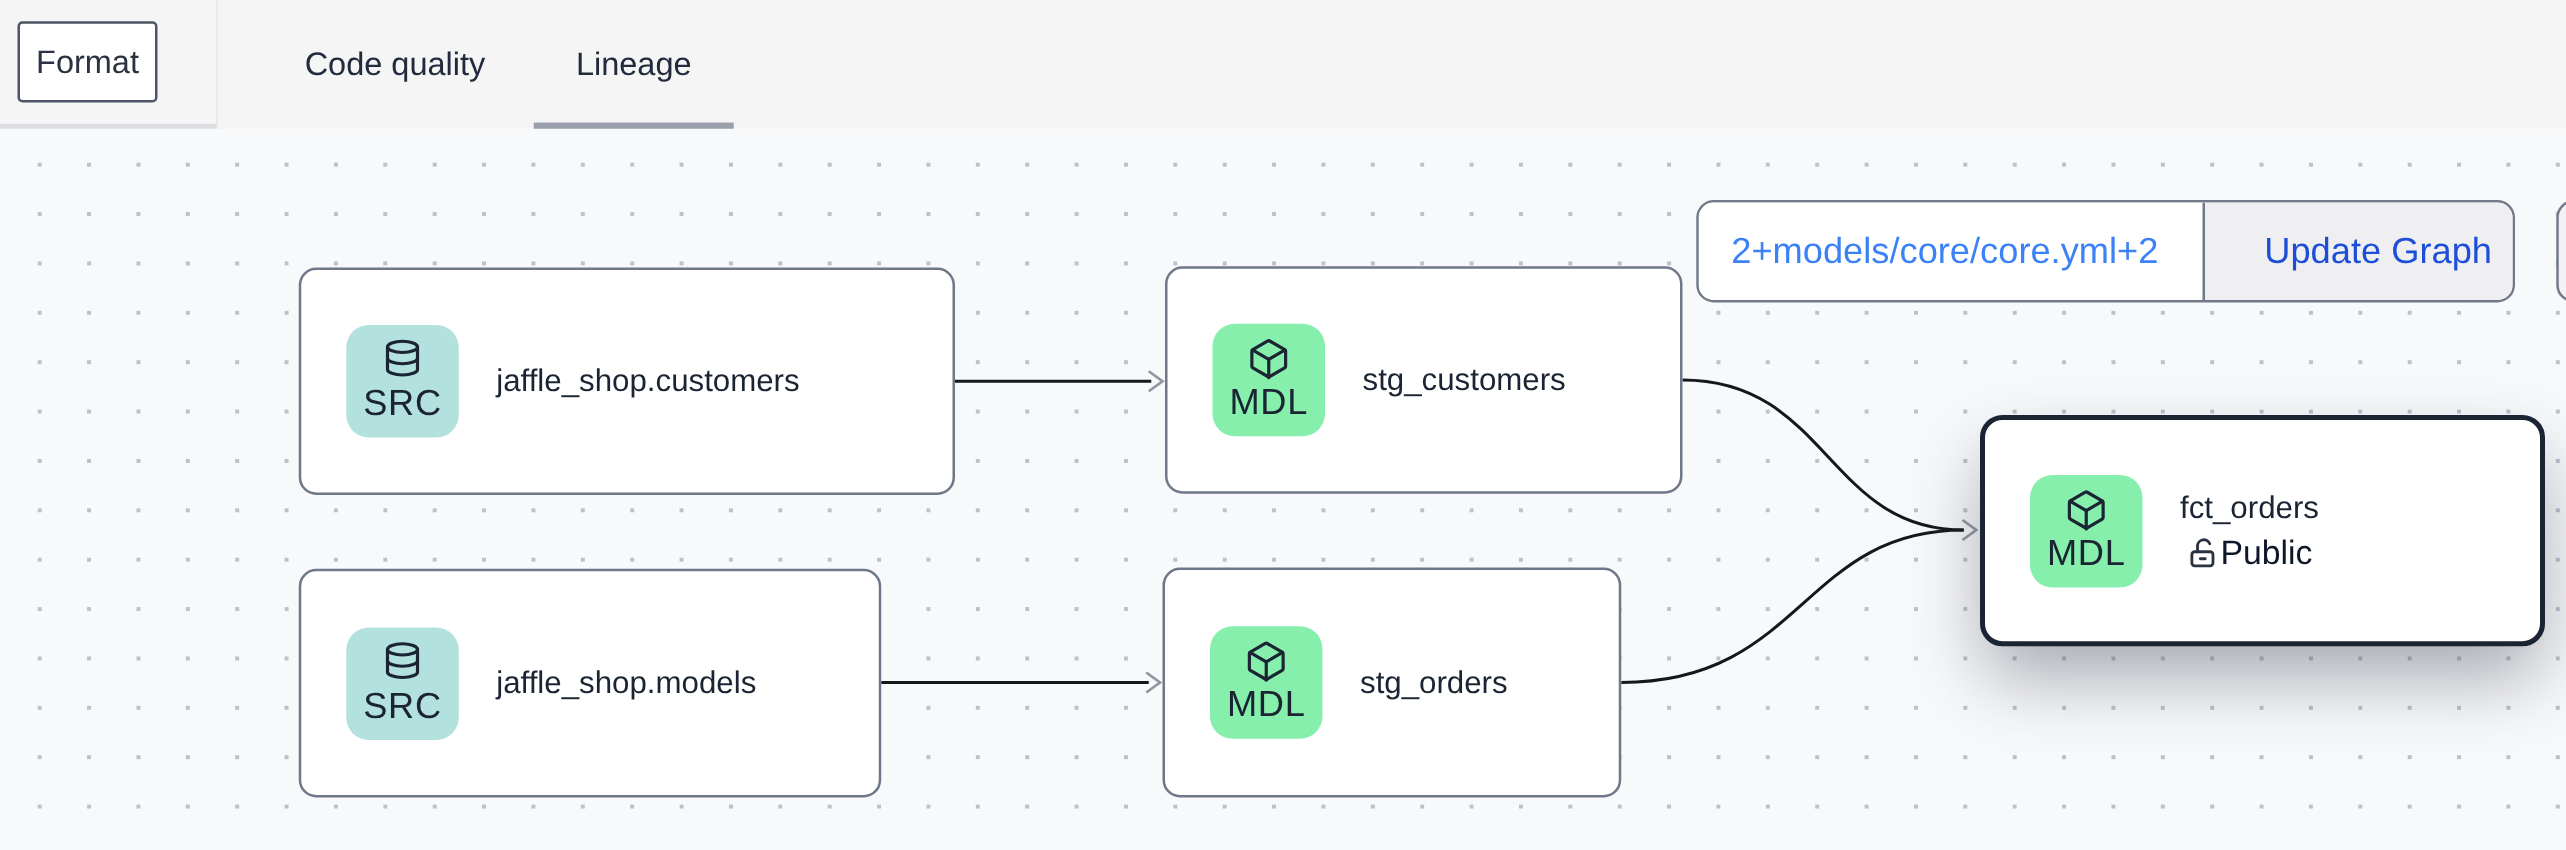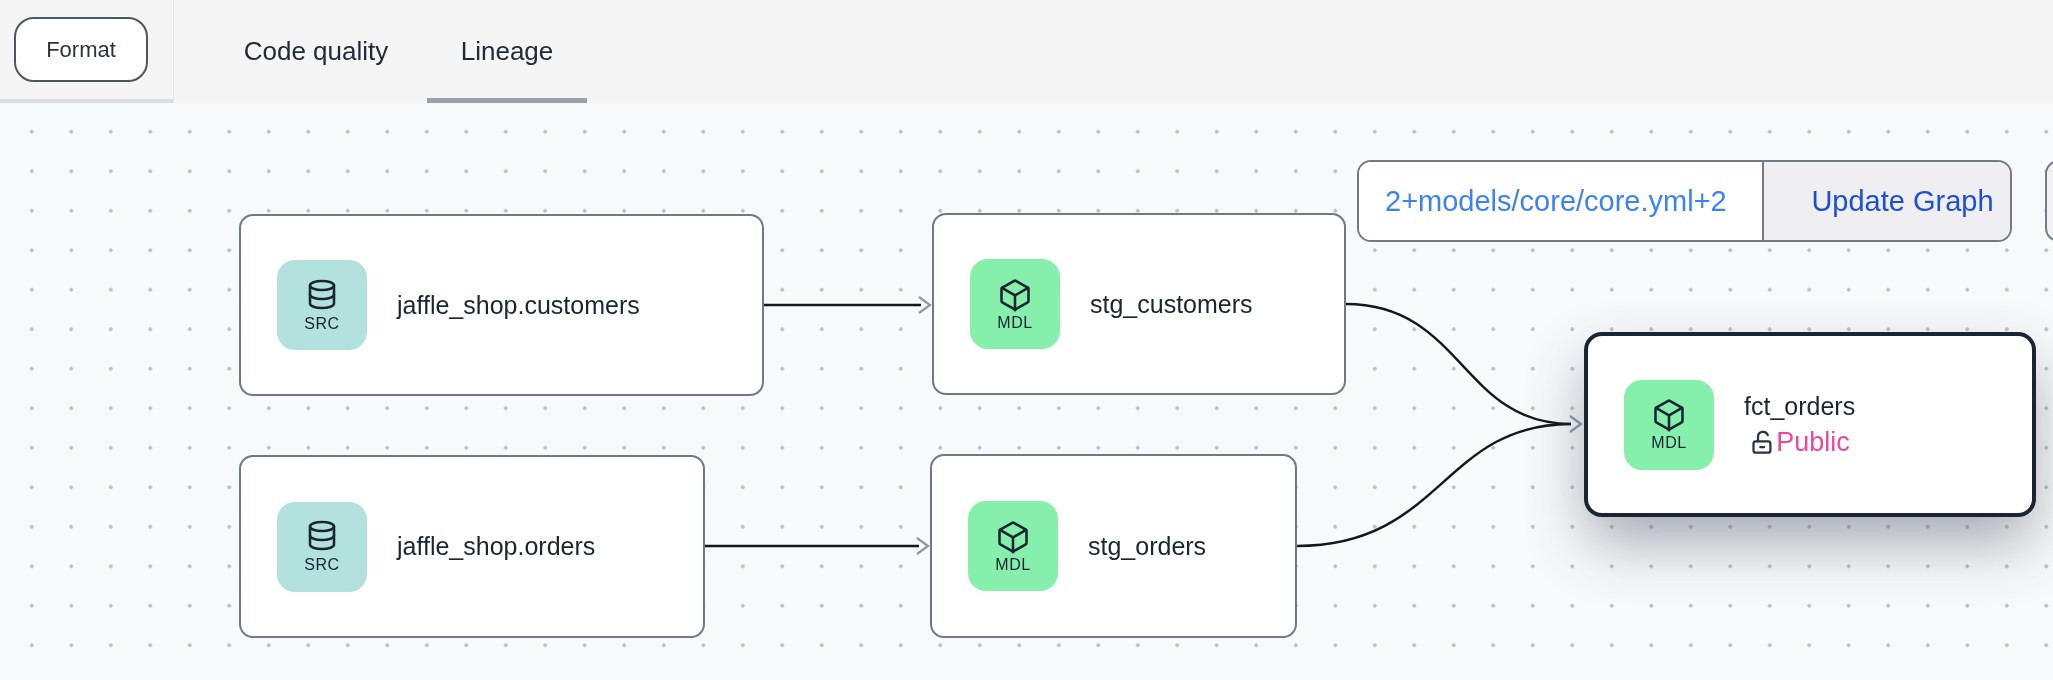--- a/index.html
+++ b/index.html
@@ -24,24 +24,24 @@
     position:absolute; left:0; top:0; width:2053px; height:103px;
     background:#f5f5f6; z-index:5;
   }
   .topbar-left-underline {
     position:absolute; left:0; top:99px; width:173px; height:4px; background:#dcdde0;
   }
   .topbar-divider {
     position:absolute; left:173px; top:0; width:1px; height:103px; background:#e4e4e7;
   }
   .format-btn {
-    position:absolute; left:14px; top:17px; width:134px; height:65px;
-    background:#ffffff; border:2px solid #4d5565; border-radius:20px;
+    position:absolute; left:14px; top:17px; width:112px; height:65px;
+    background:#ffffff; border:2px solid #4d5565; border-radius:4px;
     display:flex; align-items:center; justify-content:center;
-    font-size:22px; color:#2b3342; cursor:pointer;
+    font-size:26px; color:#2b3342; cursor:pointer;
   }
   .tab {
     position:absolute; top:0; height:103px;
     display:flex; align-items:center; justify-content:center;
     font-size:26px; color:#222b3c; cursor:pointer;
   }
   .tab.code-quality { left:205px; width:222px; }
   .tab.lineage { left:427px; width:160px; }
   .tab-underline {
     position:absolute; left:427px; top:98px; width:160px; height:5px; background:#9aa0ab;
@@ -63,25 +63,25 @@
     border:4px solid #1b2433; border-radius:18px;
     box-shadow:0 28px 60px -4px rgba(62,68,84,0.45);
   }
   .badge {
     width:90px; height:90px; border-radius:18px; flex:none;
     display:flex; flex-direction:column; align-items:center; justify-content:center;
     color:#1b2433;
   }
   .badge.src { background:#b3e1dd; }
   .badge.mdl { background:#86efac; }
-  .badge .blabel { font-size:16px; font-weight:500; letter-spacing:0.5px; margin-top:1px; }
+  .badge .blabel { font-size:29px; font-weight:500; letter-spacing:0.5px; margin-top:1px; }
   .node-title { margin-left:30px; font-size:25px; color:#1b2433; white-space:nowrap; }
   .node-text { margin-left:30px; display:flex; flex-direction:column; gap:6px;align-items:center; }
   .node-text .node-title { margin-left:0; }
-  .access-row { display:flex; align-items:center; gap:0; color:#ec4899; font-size:27px; }
+  .access-row { display:flex; align-items:center; gap:0; color:#0f172a; font-size:27px; }
 
   
   .selector-widget {
     position:absolute; left:1357px; top:160px; width:655px; height:82px;
     border:2px solid #727a89; border-radius:14px;
     display:flex; overflow:hidden; background:#ffffff; z-index:4;
   }
   .selector-input {
     flex:1; border:none; outline:none; background:#ffffff;
     font-family:"Liberation Sans", sans-serif;
@@ -151,21 +151,21 @@
     <div class="badge src">
       <span class="icon">
         <svg width="36" height="36" viewBox="0 0 24 24" stroke="#1b2433" stroke-width="1.7" fill="none" stroke-linecap="round" stroke-linejoin="round">
           <ellipse cx="12" cy="5" rx="8" ry="3"></ellipse>
           <path d="M4 5v6c0 1.66 3.58 3 8 3s8-1.34 8-3V5"></path>
           <path d="M4 11v6c0 1.66 3.58 3 8 3s8-1.34 8-3v-6"></path>
         </svg>
       </span>
       <span class="blabel">SRC</span>
     </div>
-    <span class="node-title">jaffle_shop.orders</span>
+    <span class="node-title">jaffle_shop.models</span>
   </div>
 
   <div class="node" style="left:930px; top:454px; width:367px; height:184px;">
     <div class="badge mdl">
       <span class="icon">
         <svg width="36" height="36" viewBox="0 0 24 24" stroke="#1b2433" stroke-width="1.7" fill="none" stroke-linecap="round" stroke-linejoin="round">
           <path d="M21 16V8a1 1 0 0 0-.5-.87l-8-4.6a1 1 0 0 0-1 0l-8 4.6A1 1 0 0 0 3 8v8a1 1 0 0 0 .5.87l8 4.6a1 1 0 0 0 1 0l8-4.6A1 1 0 0 0 21 16z"></path>
           <path d="M3.3 7.3 12 12.3l8.7-5"></path>
           <path d="M12 22.1V12.3"></path>
         </svg>

